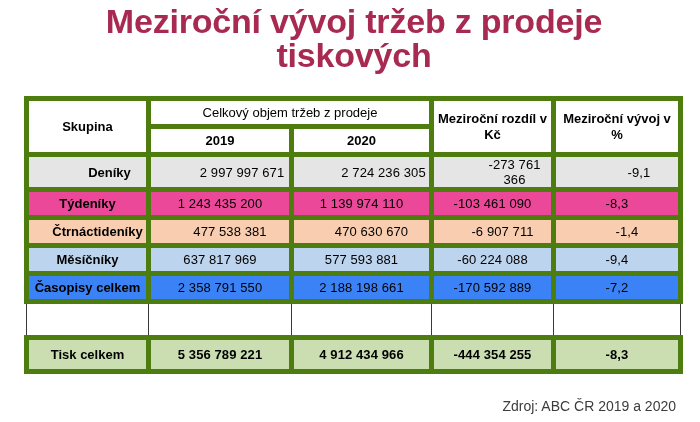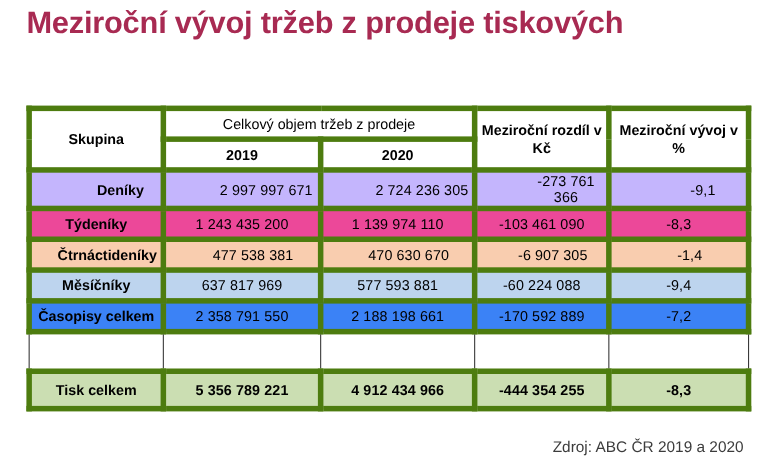--- a/index.html
+++ b/index.html
@@ -15,25 +15,26 @@
     color: #000000;
     position: relative;
   }
 
   
   .title {
     position: absolute;
     left: 24px;
     top: 4px;
     width: 660px;
-    font-size: 28px;
+    font-size: 34px;
     line-height: 34px;
     font-weight: bold;
     color: #A82A52;
     letter-spacing: -0.2px;
+    text-align: center;
   }
 
   
   .table-wrap {
     position: absolute;
     left: 24px;
     top: 96px;
     width: 654px;
   }
   table.sales {
@@ -83,21 +84,21 @@
     font-weight: bold;
     padding-left: 8px;
     font-size: 13.5px;
   }
   td.num {
     font-size: 13.5px;
     letter-spacing: 0.1px;
   }
 
   
-  tr.r-deniky        td { background: #c4b5fd; padding-left: 44px; }
+  tr.r-deniky        td { background: #e5e5e5; padding-left: 44px; }
   tr.r-tydeniky      td { background: #ec4899; }
   tr.r-ctrnactideniky td { background: #F9CDAF; padding-left: 20px; }
   tr.r-mesicniky     td { background: #BDD4EE; margin-left: 40px; }
   tr.r-casopisy      td { background: #3b82f6; text-align: center; }
   tr.r-spacer        td { background: #ffffff; height: 36px; border-left: 1px solid #3a3a3a; border-right: 1px solid #3a3a3a; border-top: 1px solid #3a3a3a; border-bottom: 1px solid #3a3a3a; }
   tr.r-total         td { background: #CBDEB2; font-weight: bold; height: 34px; text-align: center; }
   tr.r-total td.num  { font-weight: bold; }
 
   
   .source {
@@ -153,21 +154,21 @@
         <td class="num">1 243 435 200</td>
         <td class="num">1 139 974 110</td>
         <td class="num">-103 461 090</td>
         <td class="num">-8,3</td>
       </tr>
 
       <tr class="r-ctrnactideniky">
         <td class="lbl">Čtrnáctideníky</td>
         <td class="num">477 538 381</td>
         <td class="num">470 630 670</td>
-        <td class="num">-6 907 305</td>
+        <td class="num">-6 907 711</td>
         <td class="num">-1,4</td>
       </tr>
 
       <tr class="r-mesicniky">
         <td class="lbl">Měsíčníky</td>
         <td class="num">637 817 969</td>
         <td class="num">577 593 881</td>
         <td class="num">-60 224 088</td>
         <td class="num">-9,4</td>
       </tr>

